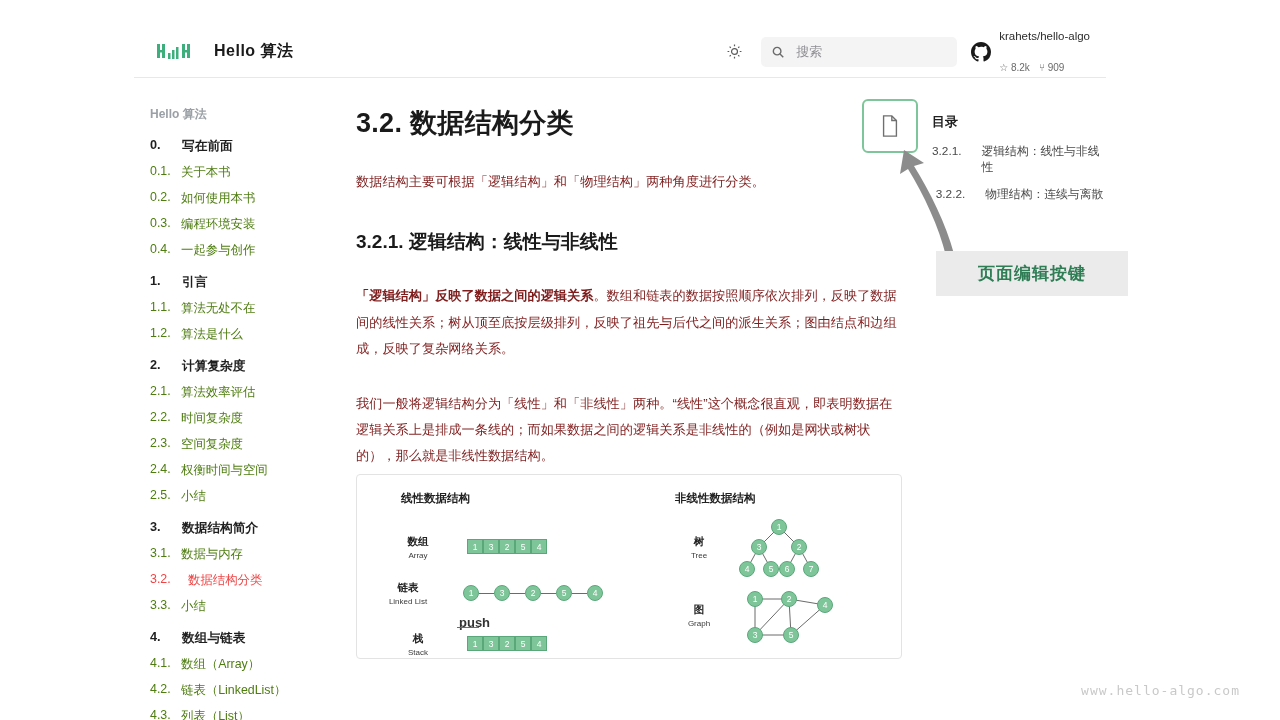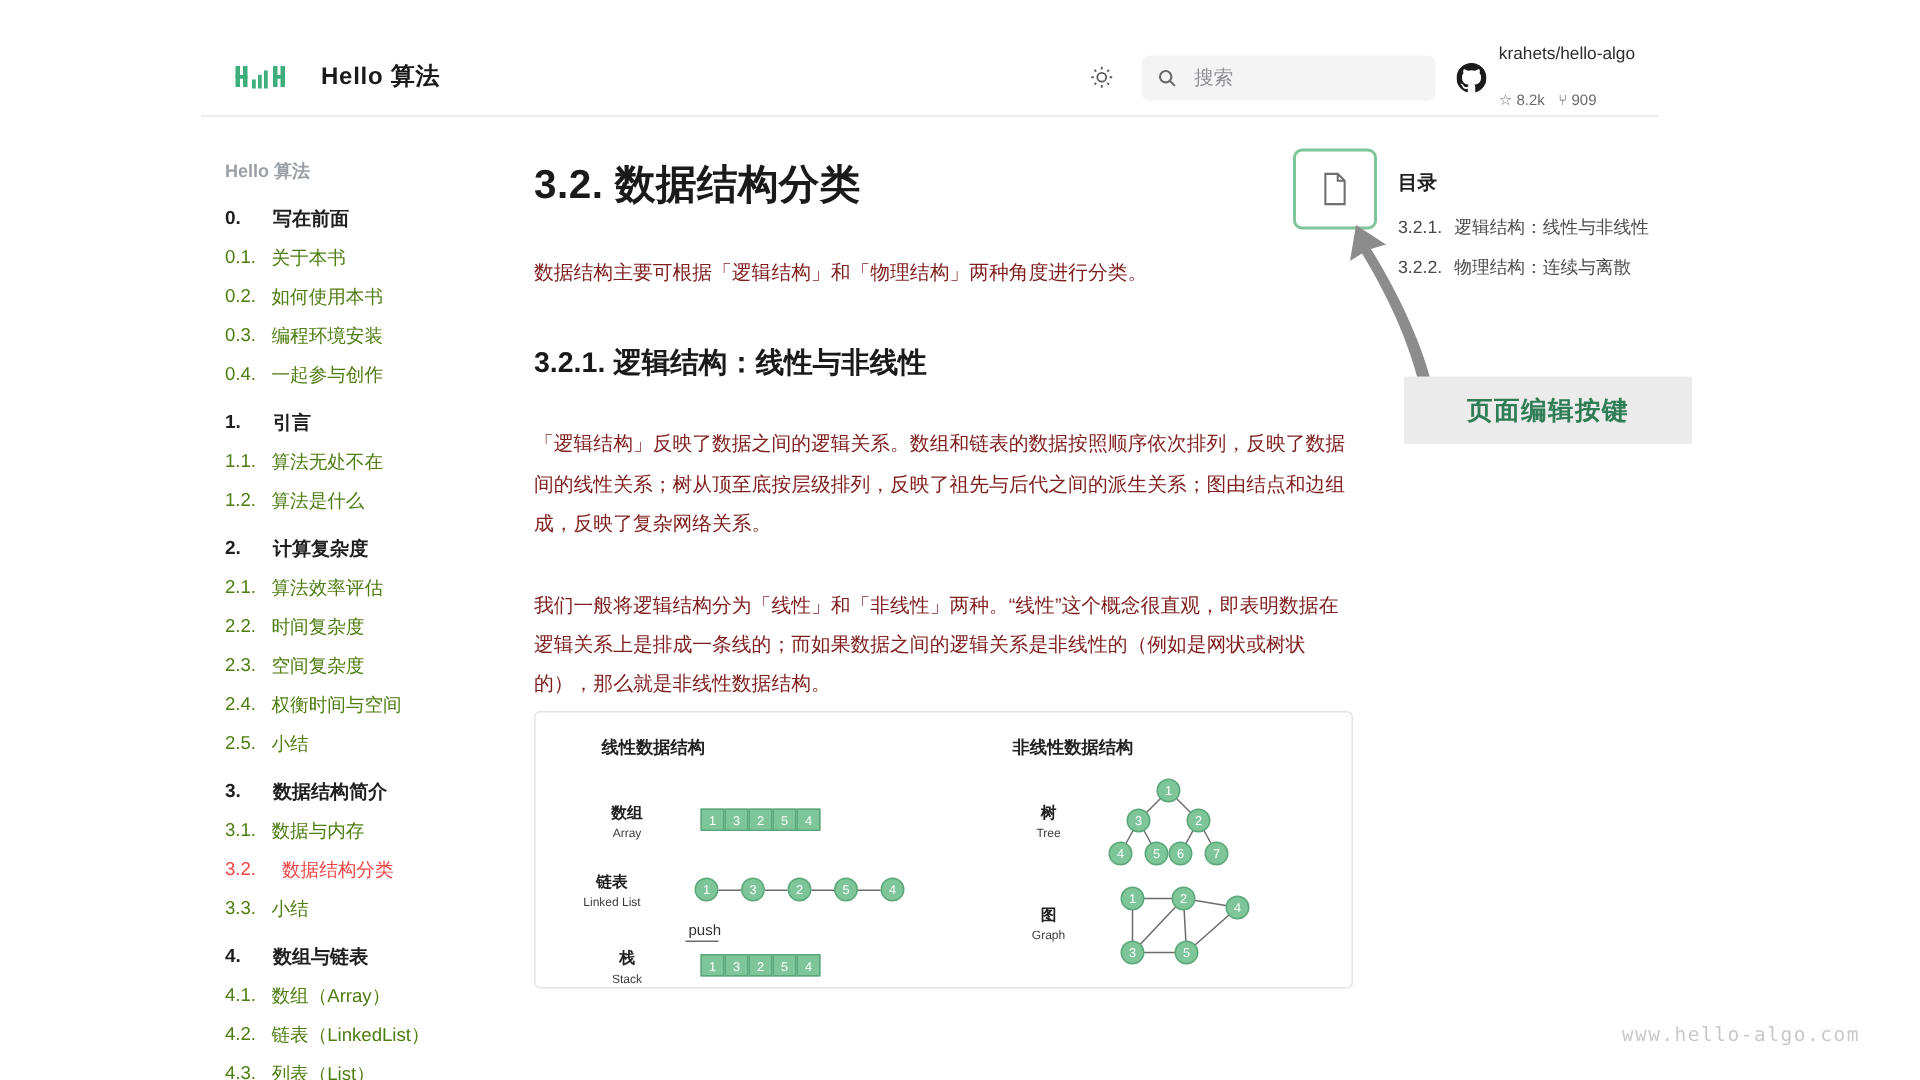--- a/index.html
+++ b/index.html
@@ -128,21 +128,21 @@
     color: #7f1d1d;
     line-height: 2.0;
     margin: 28px 0 0 0;
   }
   h2.sec-title {
     font-size: 19px;
     font-weight: bold;
     color: #1a1a1a;
     margin: 34px 0 0 0;
   }
-  .bold { font-weight: normal; }
+  .bold { font-weight: bold; }
   ul.bullets {
     margin: 18px 0 0 0;
     padding-left: 20px;
   }
   ul.bullets li {
     font-size: 13.2px;
     color: #2c2c2c;
     line-height: 2.1;
   }
 
@@ -186,38 +186,39 @@
     font-size: 8.5px;
     display: flex; align-items: center; justify-content: center;
   }
   .arrow-line {
     position: absolute;
     height: 1px;
     background: #6b6b6b;
   }
   .push-label {
     position: absolute;
-    font-size: 10px; color: #333;
+    font-size: 13px; color: #333; font-weight: bold;
   }
 
   
   .toc {
     position: absolute;
     left: 932px; top: 113px;
     width: 175px;
   }
   .toc-title {
     font-size: 13px; font-weight: bold; color: #1f1f1f;
     margin-bottom: 13px;
   }
   .toc-item {
     font-size: 11.8px; color: #4a4a4a;
     margin: 11px 0;
-    display: flex; gap: 8px;
+    display: flex; gap: 20px;
     cursor: pointer;
+    justify-content: center;
   }
 
   
   .edit-btn {
     position: absolute;
     left: 862px; top: 99px;
     width: 56px; height: 54px;
     border: 2px solid #7ec699;
     border-radius: 6px;
     background: #ffffff;

